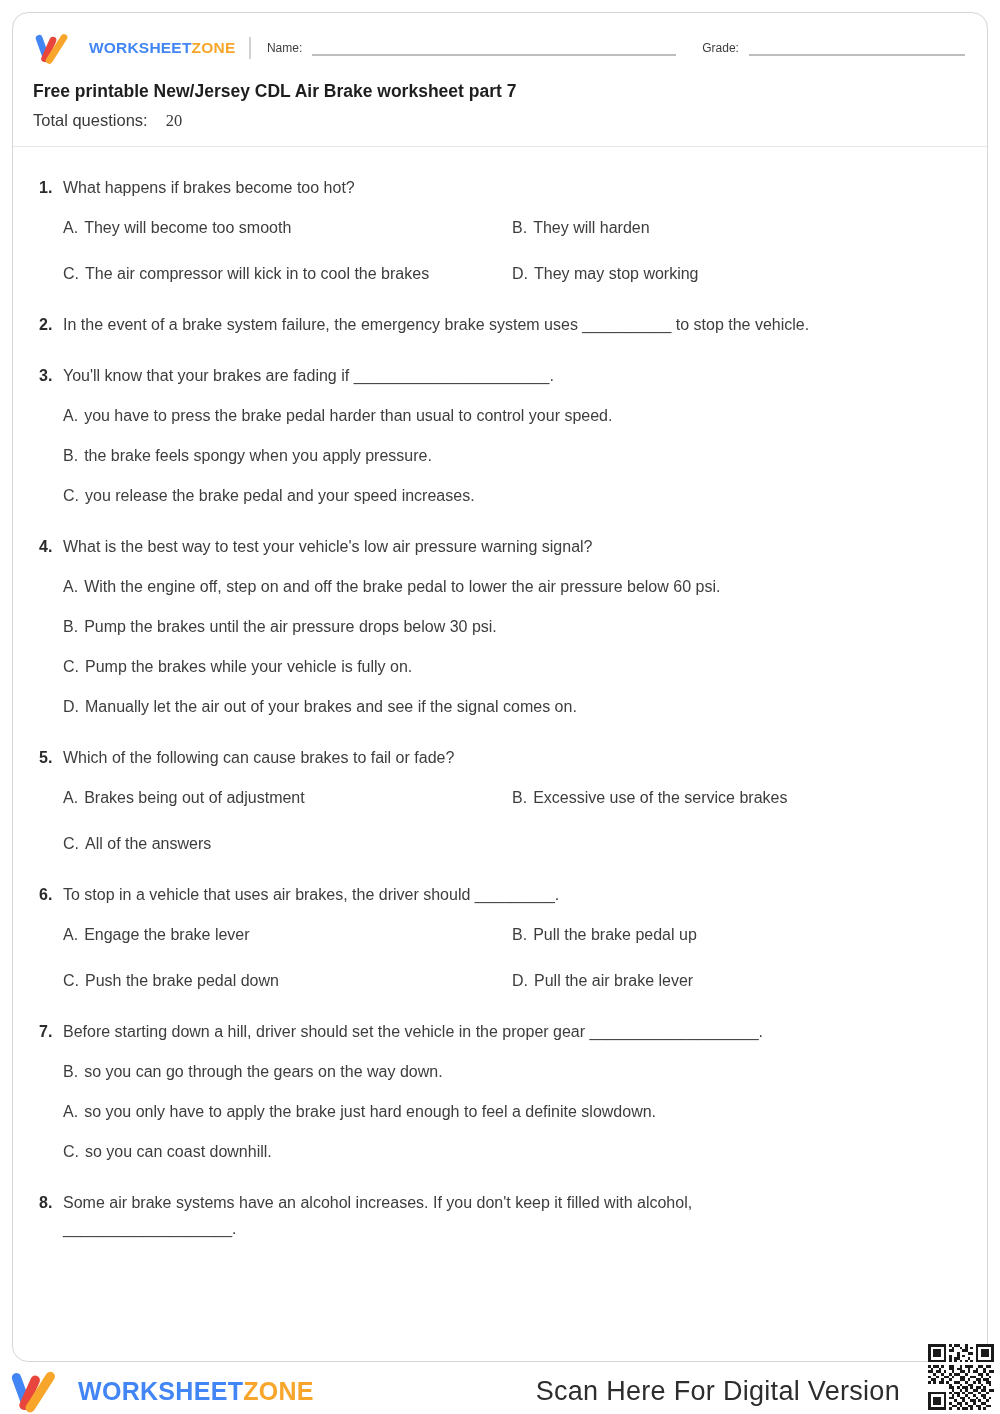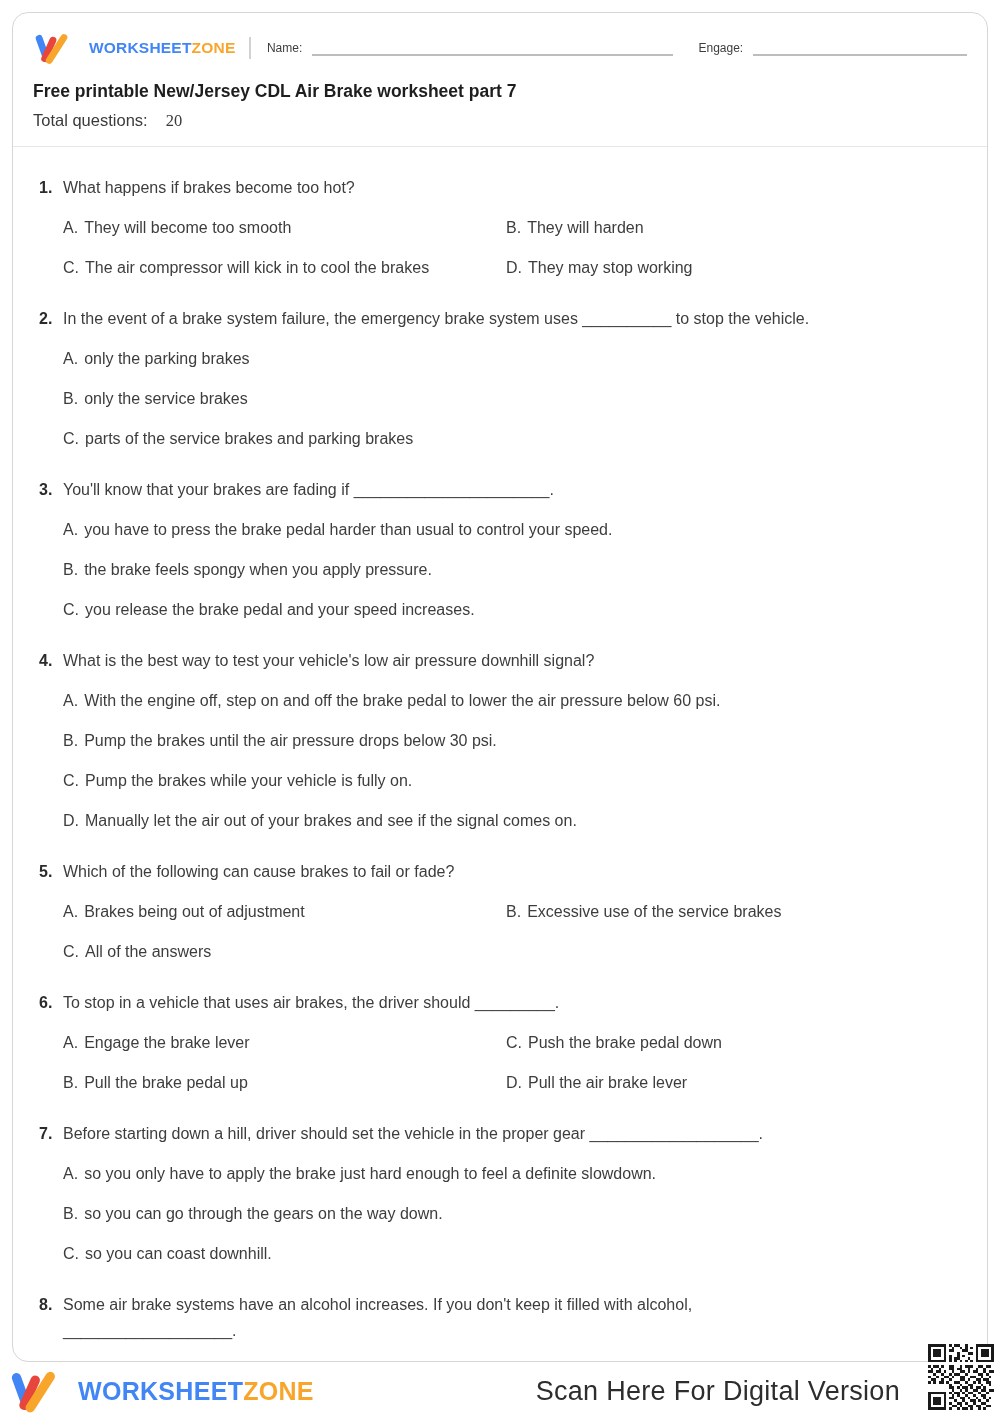--- a/index.html
+++ b/index.html
@@ -29,21 +29,21 @@
   .hdr-divider { margin-top:15px; border:none; border-top:1.5px solid #e7e7e7; }
 
   
   .questions { padding:28px 26px 0 26px; }
   .question { display:flex; margin-bottom:26px; }
   .qnum { width:24px; flex:0 0 24px; font-weight:bold; font-size:16px; color:#2b2b2b; line-height:25px; }
   .qbody { flex:1; }
   .qtext { font-size:16px; color:var(--text,#3d3d3d); line-height:25px; white-space:pre-line; }
   .qtext.tall { line-height:26px; }
   .options.one-col .option { margin-top:15px; }
-  .options.two-col { display:grid; grid-template-columns:443px 1fr; }
+  .options.two-col { display:grid; grid-template-columns:443px 1fr;gap:6px; }
   .options.two-col .option { margin-top:15px; }
   .option { font-size:16px; color:var(--text,#3d3d3d); line-height:25px; }
   .letter { margin-right:6px; }
 
   
   .footer { position:absolute; left:0; top:1368px; width:1000px; height:46px;
     display:flex; align-items:center; padding:0 8px; }
   .footer .logo-text { font-size:25px; letter-spacing:0.3px; }
   .scan-text { margin-left:auto; margin-right:92px; font-size:27px; color:#2d2d2d; letter-spacing:0.3px; white-space:nowrap; }
   .qr { position:absolute; right:6px; top:1344px; width:66px; height:66px; background:#ffffff; }
@@ -58,21 +58,21 @@
       <svg width="38" height="33" viewBox="0 0 40 36">
         <path d="M6,7 L14,29" stroke="var(--brand_blue,#4285f4)" stroke-width="7.5" stroke-linecap="round" fill="none"></path>
         <path d="M21,9 L12,29" stroke="var(--brand_red,#e8453c)" stroke-width="7.5" stroke-linecap="round" fill="none"></path>
         <path d="M33,6 L17,31" stroke="var(--brand_orange,#f8a62b)" stroke-width="7.5" stroke-linecap="round" fill="none"></path>
       </svg>
       <span class="logo-text"><span class="w">WORKSHEET</span><span class="z">ZONE</span></span>
     </div>
     <div class="vdiv"></div>
     <span class="field-label">Name:</span>
     <div class="fill-line line-name"></div>
-    <span class="field-label">Engage:</span>
+    <span class="field-label">Grade:</span>
     <div class="fill-line line-grade"></div>
   </div>
 
   <div class="title">Free printable New/Jersey CDL Air Brake worksheet part 7</div>
   <div class="total-row">
     <span>Total questions:</span>
     <span class="total-val">20</span>
   </div>
   <hr class="hdr-divider">
 
@@ -87,44 +87,39 @@
             <div class="option"><span class="letter">C.</span><span>The air compressor will kick in to cool the brakes</span></div>
             <div class="option"><span class="letter">D.</span><span>They may stop working</span></div>
           </div>
     </div>
   </div>
 
   <div class="question">
     <div class="qnum">2.</div>
     <div class="qbody">
       <div class="qtext">In the event of a brake system failure, the emergency brake system uses __________ to stop the vehicle.</div>
-      <div class="options one-col">
-            <div class="option"><span class="letter">A.</span><span>only the parking brakes</span></div>
-            <div class="option"><span class="letter">B.</span><span>only the service brakes</span></div>
-            <div class="option"><span class="letter">C.</span><span>parts of the service brakes and parking brakes</span></div>
-          </div>
     </div>
   </div>
 
   <div class="question">
     <div class="qnum">3.</div>
     <div class="qbody">
       <div class="qtext">You'll know that your brakes are fading if ______________________.</div>
       <div class="options one-col">
             <div class="option"><span class="letter">A.</span><span>you have to press the brake pedal harder than usual to control your speed.</span></div>
             <div class="option"><span class="letter">B.</span><span>the brake feels spongy when you apply pressure.</span></div>
             <div class="option"><span class="letter">C.</span><span>you release the brake pedal and your speed increases.</span></div>
           </div>
     </div>
   </div>
 
   <div class="question">
     <div class="qnum">4.</div>
     <div class="qbody">
-      <div class="qtext">What is the best way to test your vehicle's low air pressure downhill signal?</div>
+      <div class="qtext">What is the best way to test your vehicle's low air pressure warning signal?</div>
       <div class="options one-col">
             <div class="option"><span class="letter">A.</span><span>With the engine off, step on and off the brake pedal to lower the air pressure below 60 psi.</span></div>
             <div class="option"><span class="letter">B.</span><span>Pump the brakes until the air pressure drops below 30 psi.</span></div>
             <div class="option"><span class="letter">C.</span><span>Pump the brakes while your vehicle is fully on.</span></div>
             <div class="option"><span class="letter">D.</span><span>Manually let the air out of your brakes and see if the signal comes on.</span></div>
           </div>
     </div>
   </div>
 
   <div class="question">
@@ -138,34 +133,34 @@
           </div>
     </div>
   </div>
 
   <div class="question">
     <div class="qnum">6.</div>
     <div class="qbody">
       <div class="qtext">To stop in a vehicle that uses air brakes, the driver should _________.</div>
       <div class="options two-col">
             <div class="option"><span class="letter">A.</span><span>Engage the brake lever</span></div>
+            <div class="option"><span class="letter">B.</span><span>Pull the brake pedal up</span></div>
             <div class="option"><span class="letter">C.</span><span>Push the brake pedal down</span></div>
-            <div class="option"><span class="letter">B.</span><span>Pull the brake pedal up</span></div>
             <div class="option"><span class="letter">D.</span><span>Pull the air brake lever</span></div>
           </div>
     </div>
   </div>
 
   <div class="question">
     <div class="qnum">7.</div>
     <div class="qbody">
       <div class="qtext">Before starting down a hill, driver should set the vehicle in the proper gear ___________________.</div>
       <div class="options one-col">
+            <div class="option"><span class="letter">B.</span><span>so you can go through the gears on the way down.</span></div>
             <div class="option"><span class="letter">A.</span><span>so you only have to apply the brake just hard enough to feel a definite slowdown.</span></div>
-            <div class="option"><span class="letter">B.</span><span>so you can go through the gears on the way down.</span></div>
             <div class="option"><span class="letter">C.</span><span>so you can coast downhill.</span></div>
           </div>
     </div>
   </div>
 
   <div class="question">
     <div class="qnum">8.</div>
     <div class="qbody">
       <div class="qtext tall">Some air brake systems have an alcohol increases. If you don't keep it filled with alcohol,
 ___________________.</div>

